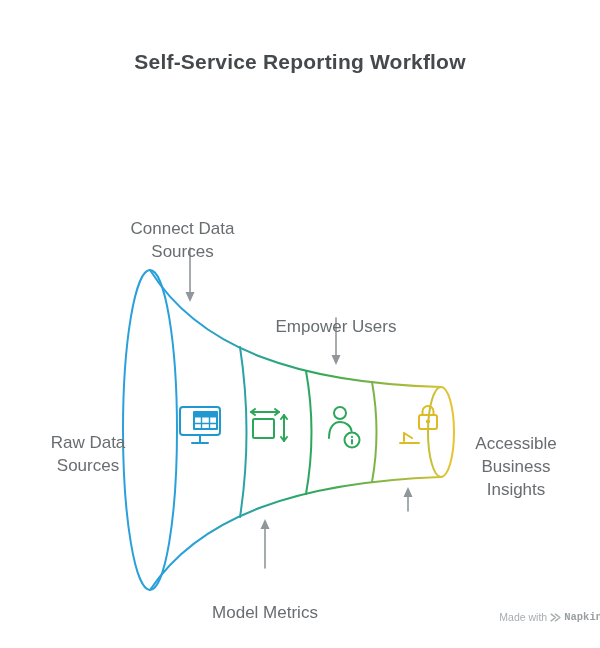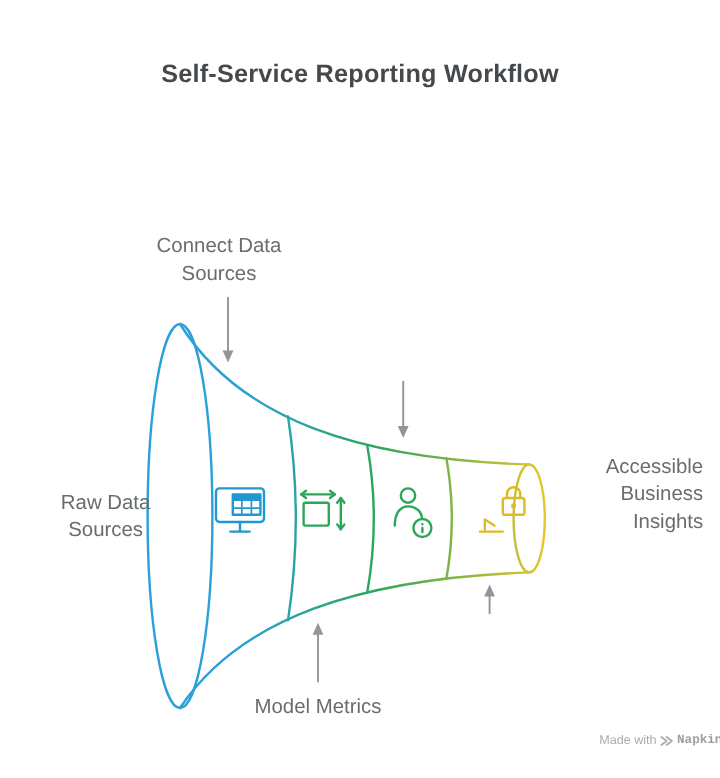--- a/index.html
+++ b/index.html
@@ -1,25 +1,25 @@
 <!DOCTYPE html>
 <html><head>
 <meta charset="utf-8">
 <style>
   html,body{margin:0;padding:0;background:#ffffff;}
   body{font-family:"Liberation Sans", sans-serif;}
   .canvas{position:relative;width:600px;height:648px;background:#ffffff;overflow:hidden;padding-left:16px;}
   .title{position:absolute;top:50px;left:0;width:600px;text-align:center;
          font-size:21px;font-weight:700;color:#45494c;letter-spacing:.2px;}
   .label{position:absolute;text-align:center;font-size:17px;line-height:1.35;
-         color:#686d70;white-space:pre-line;}
+         color:#686d70;white-space:pre-line;margin-top:24px;}
   .label-connect{left:110px;top:194px;width:145px;}
   .label-empower{left:246px;top:292px;width:180px;}
   .label-raw{left:18px;top:408px;width:140px;}
-  .label-accessible{left:446px;top:378px;width:140px;text-align:right;}
+  .label-accessible{left:446px;top:409px;width:140px;}
   .label-model{left:185px;top:578px;width:160px;}
   .label-distribute{left:348px;top:516px;width:120px;}
   .funnel-svg{position:absolute;left:0;top:0;width:600px;height:648px;}
   .footer{position:absolute;top:611px;right:14px;display:flex;align-items:flex-end;gap:3px;
           font-size:10.5px;color:#a9adb0;}
   .footer .brand{font-weight:700;color:#9b9fa2;font-family:Liberation Mono, monospace;}
 </style>
 </head>
 <body>
 
@@ -94,20 +94,21 @@
     <g fill="none" stroke="#dfba22" stroke-width="2" stroke-linecap="round" stroke-linejoin="round">
       <path d="M422.5 415 v-3.5 a5.5 5.5 0 0 1 11 0 v3.5"></path>
       <rect x="419" y="415" width="18" height="14" rx="2"></rect>
       <circle cx="428" cy="421.5" r="2.1" fill="#dfba22" stroke="none"></circle>
       <path d="M400 443 h19 M404 441 v-8 M404 433 l8 5"></path>
     </g>
   </svg>
 
   <div class="label label-connect">Connect Data
 Sources</div>
+  <div class="label label-empower">Empower Users</div>
   <div class="label label-raw">Raw Data
 Sources</div>
   <div class="label label-accessible">Accessible
 Business
 Insights</div>
   <div class="label label-model">Model Metrics</div>
 
   <div class="footer">
     <span>Made with</span>
     <svg width="11" height="11" viewBox="0 0 10 10">

